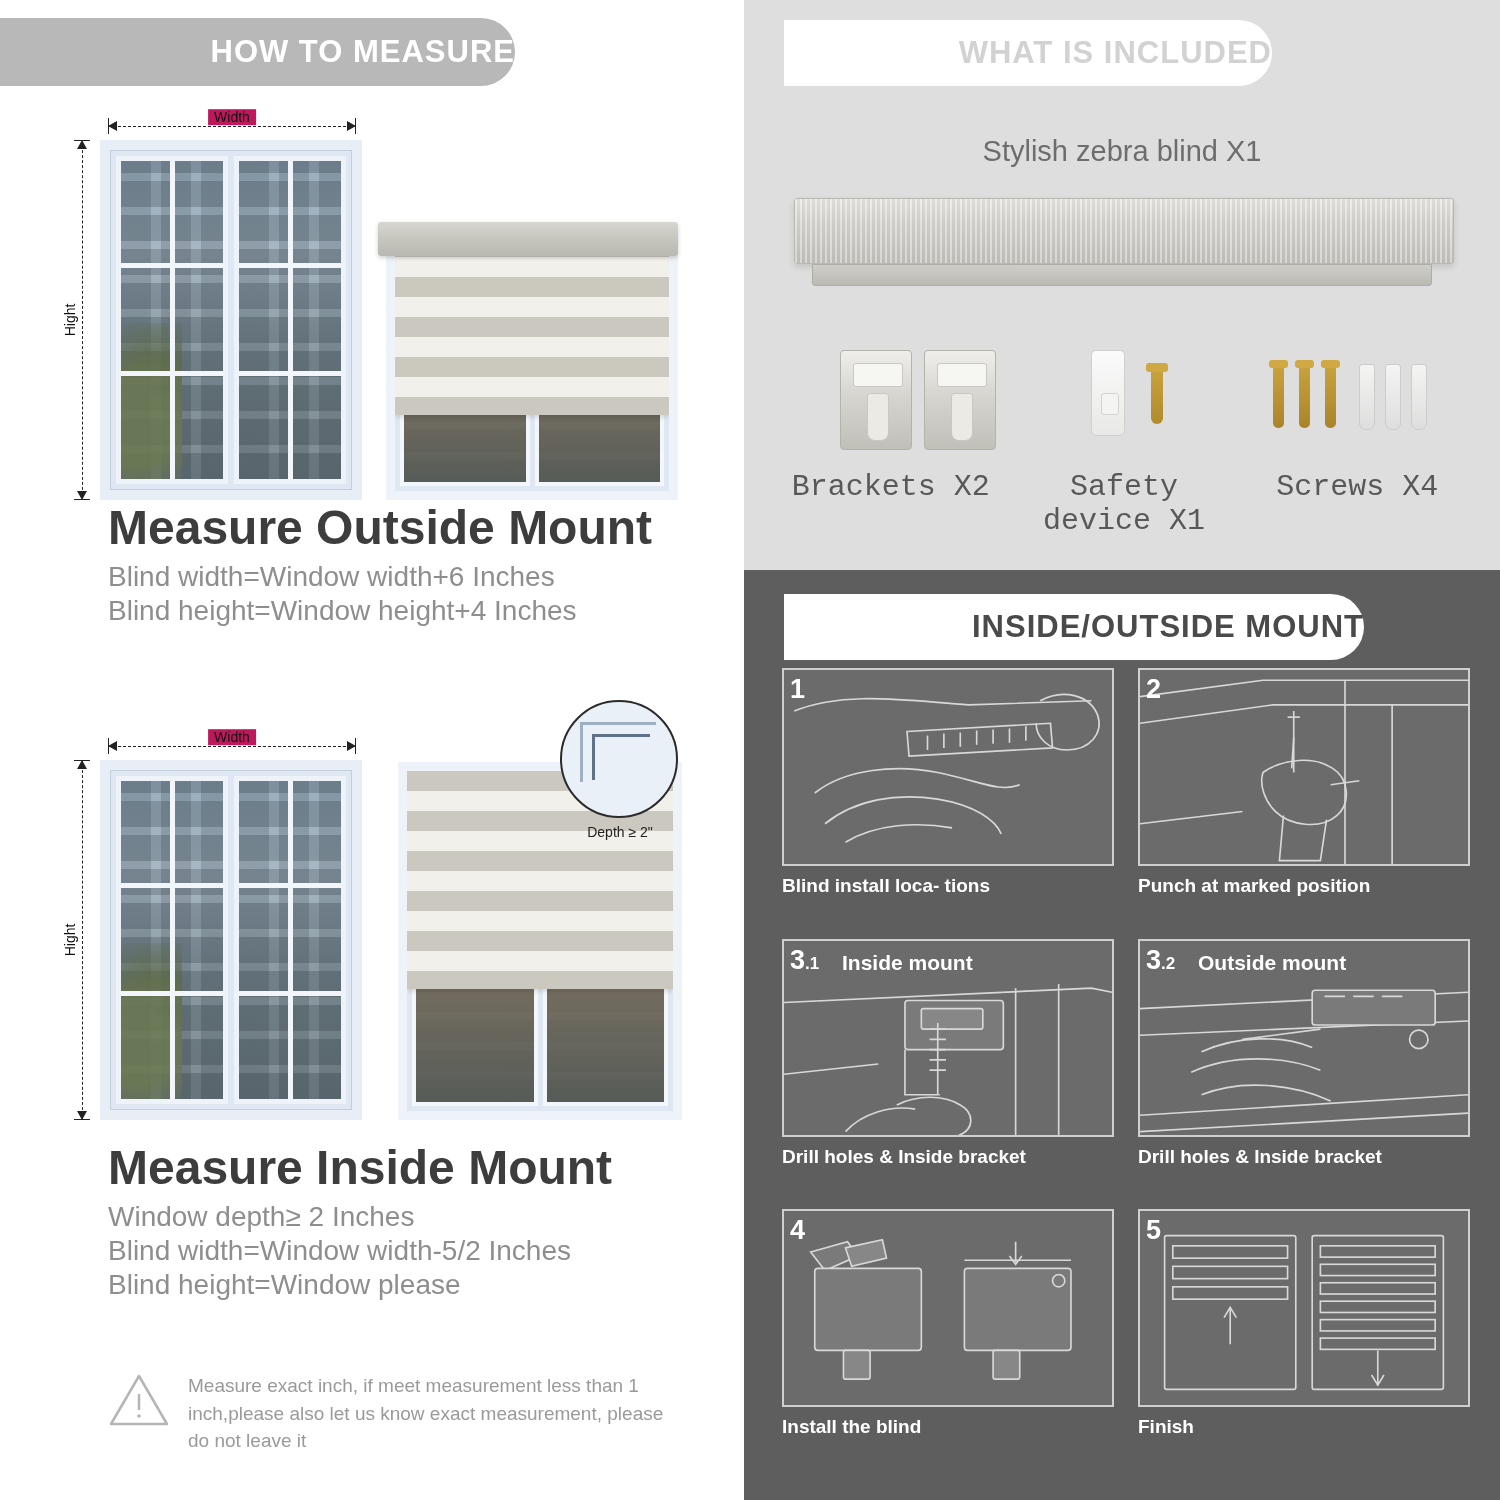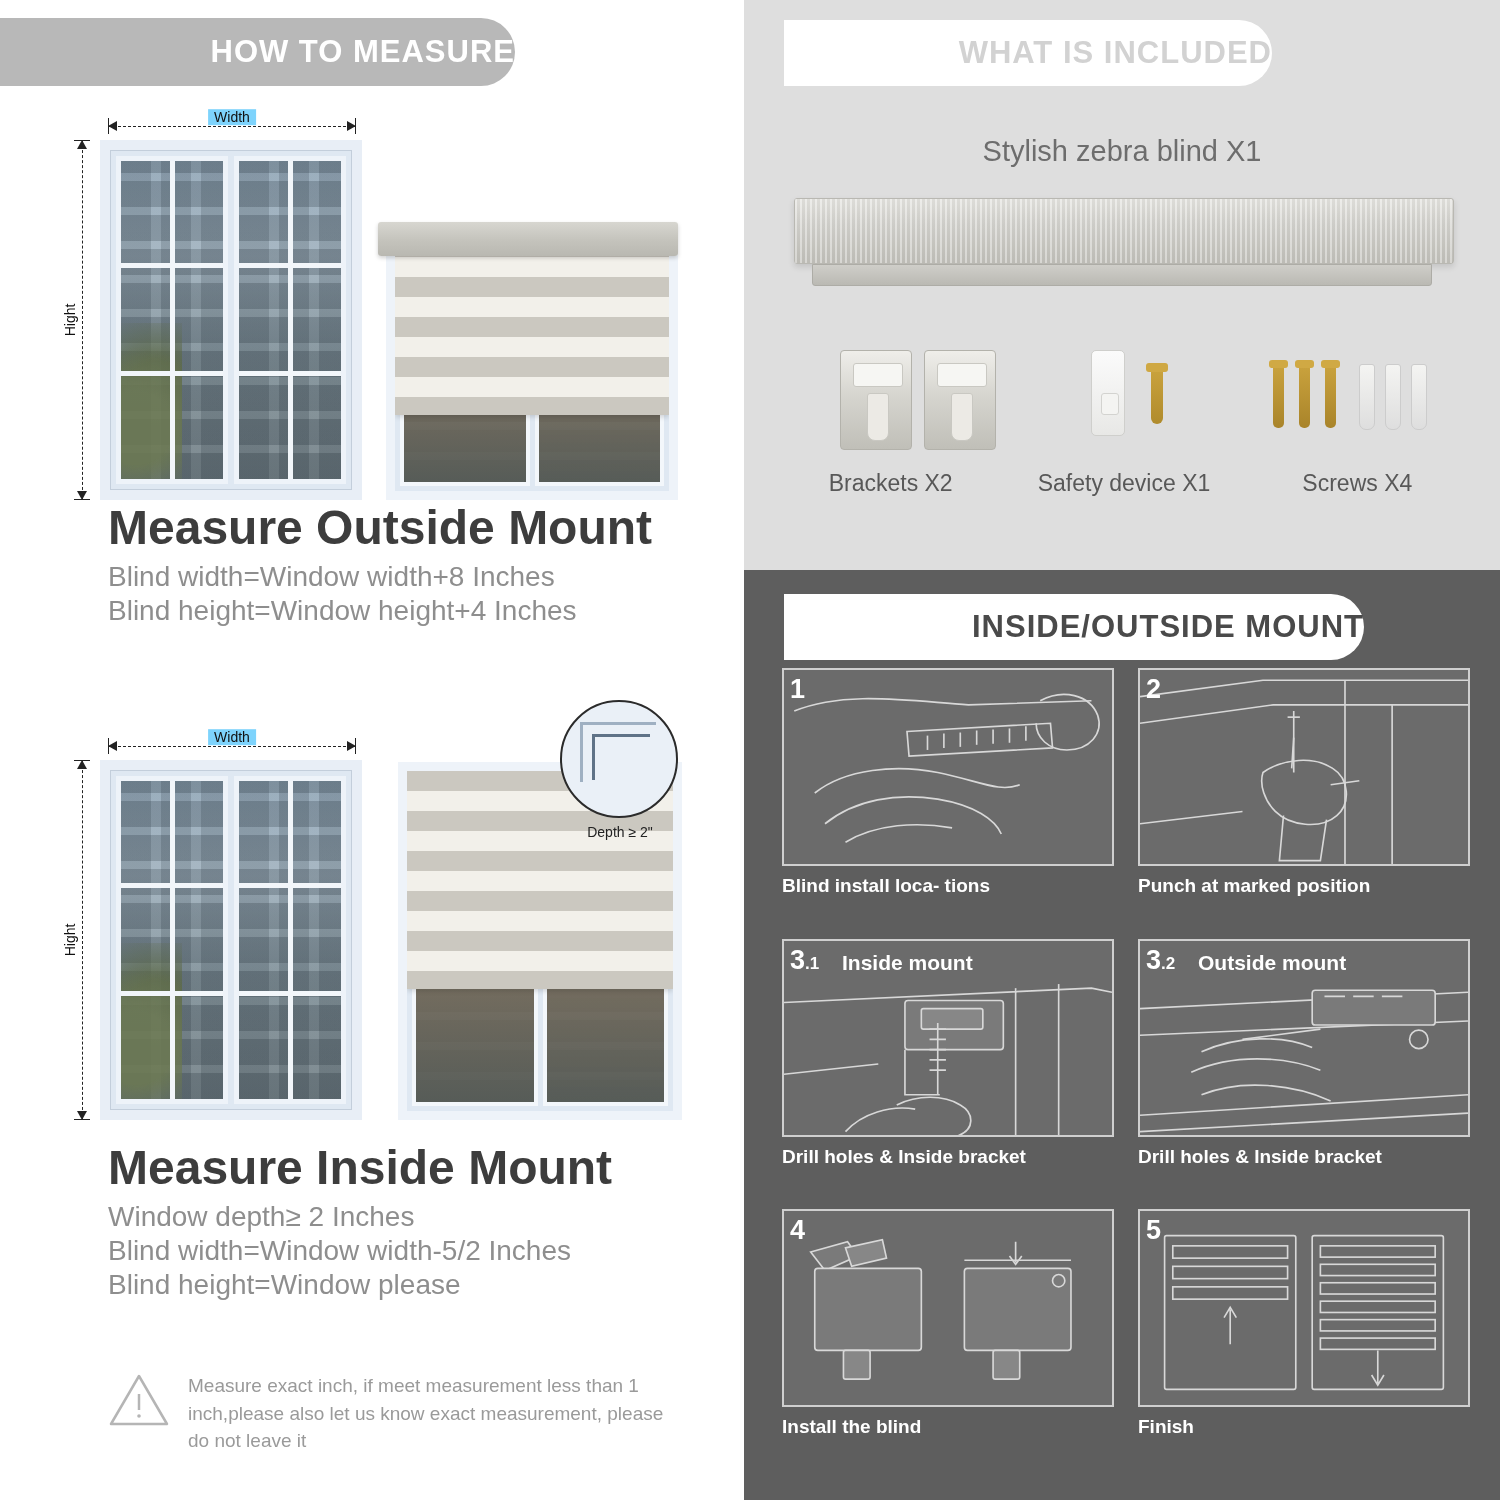--- a/index.html
+++ b/index.html
@@ -54,21 +54,21 @@
     position: absolute; left: 0; right: 0; top: 50%;
     border-top: 1.5px dashed #222;
   }
   .dim-cap-l, .dim-cap-r {
     position: absolute; top: 0; bottom: 0; width: 0;
     border-left: 1.5px solid #222;
   }
   .dim-cap-l { left: 0; } .dim-cap-r { right: 0; }
   .dim-label-h {
     position: absolute; left: 50%; top: -4px; transform: translate(-50%,-30%);
-    background: #7dd3fc; padding: 0 6px; font-size: 14px; color: #111;
+    background: #be185d; padding: 0 6px; font-size: 14px; color: #111;
   }
   .arrow-l, .arrow-r {
     position: absolute; top: 50%; transform: translateY(-50%);
     width: 0; height: 0;
     border-top: 5px solid transparent; border-bottom: 5px solid transparent;
   }
   .arrow-l { left: 0; border-right: 9px solid #222; }
   .arrow-r { right: 0; border-left: 9px solid #222; }
 
   .dim-left {
@@ -257,21 +257,21 @@
     background: linear-gradient(180deg,#cfcec9 0%, #bab9b3 100%);
     border: 1px solid #adaca6; border-radius: 0 0 3px 3px;
   }
 
   .parts-row {
     position: absolute; left: 30px; top: 340px; width: 700px;
     display: flex;
   }
   .part { flex: 1; text-align: center; position: relative; }
   .part-art { height: 120px; position: relative; }
-  .part-label { font-size: 23px; color: #585858; margin-top: 10px; }
+  .part-label { font-size: 30px; color: #585858; margin-top: 10px; font-family: Liberation Mono, monospace; }
 
   
   .bracket {
     position: absolute; top: 10px; width: 72px; height: 100px;
     background: linear-gradient(180deg,#efeeea 0%, #d6d5cf 45%, #c0bfb8 100%);
     border: 1px solid #b3b2ab; border-radius: 4px;
   }
   .bracket::before {
     content:""; position: absolute; left: 12px; top: 12px; width: 48px; height: 22px;
     background: #f6f6f3; border: 1px solid #c9c8c2; border-radius: 3px;
@@ -421,21 +421,21 @@
                   <div class="bldg3"></div>
                 </div>
             </div>
             <div class="shade" style="height:70%"></div>
           </div>
           <div class="headrail" style="top:-6px;"></div>
         </div>
       </div>
 
       <div class="heading">Measure Outside Mount</div>
-      <div class="sub">Blind width=Window width+8 Inches</div>
+      <div class="sub">Blind width=Window width+6 Inches</div>
       <div class="sub">Blind height=Window height+4 Inches</div>
     </div>
 
     <div class="measure-block mb2">
       <div class="diagram-row" style="height:420px;">
 
         <div class="dim-top">
           <div class="dim-line-h"></div>
           <div class="dim-cap-l"></div>
             <div class="dim-cap-r"></div>

